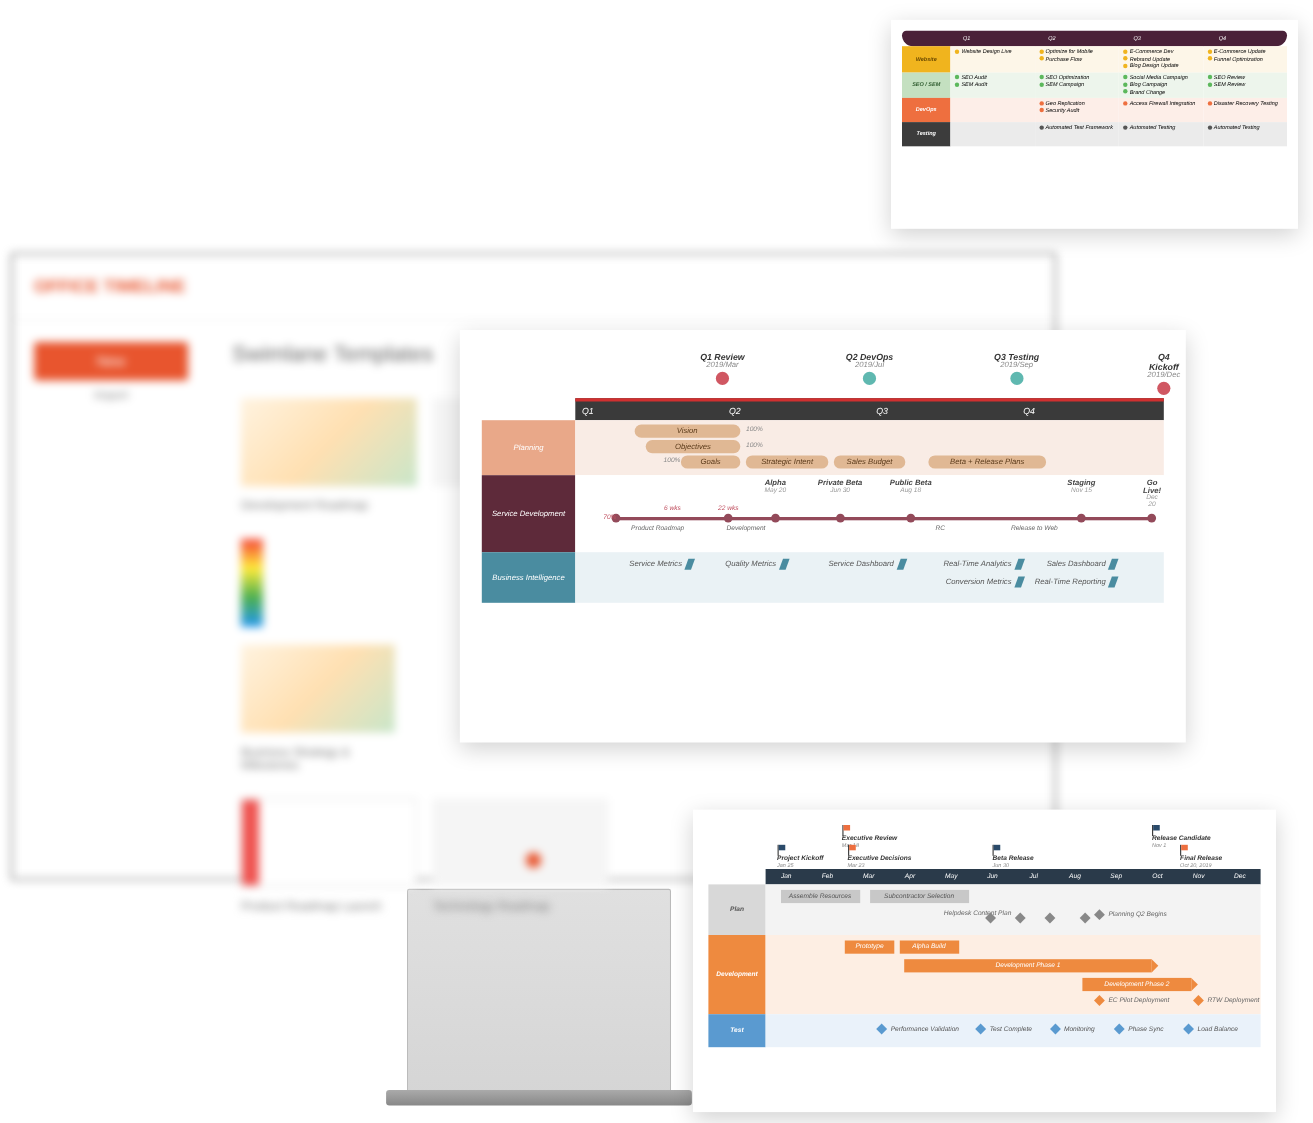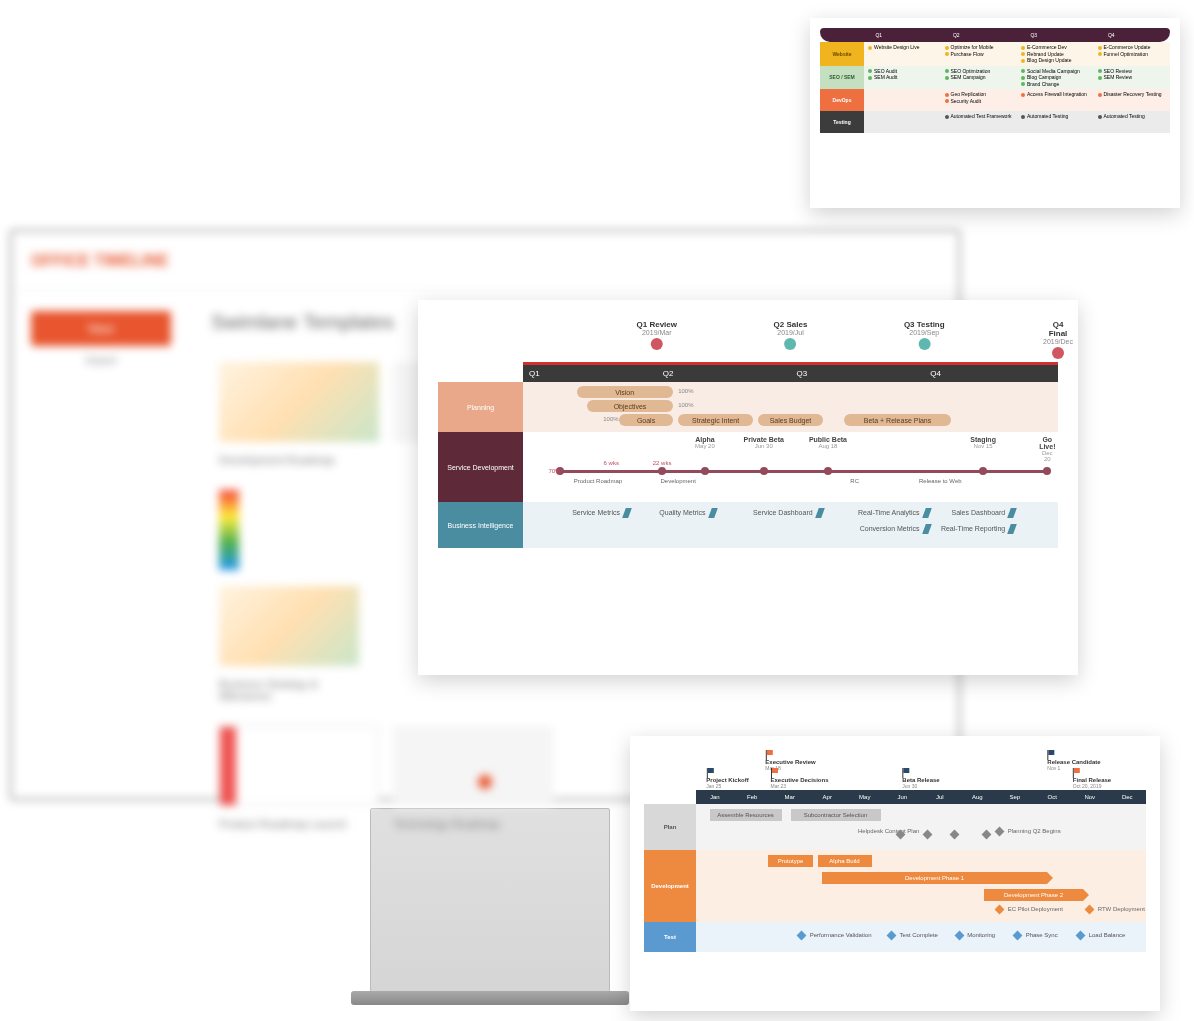--- a/index.html
+++ b/index.html
@@ -20,21 +20,21 @@
 .bg-card.c2 { background: linear-gradient(180deg,#f44336,#ffeb3b,#4caf50,#2196f3); width:20px; height:80px; display:inline-block;}
 .bg-card.c3 { background: linear-gradient(90deg, #ef5350 0 10%, #fff 10%); border:1px solid #ddd; }
 .bg-card-label { font-size: 11px; color: #777; display: block; margin: 4px 8px 16px; }
 .bg-bottom { position:absolute; bottom:10px; left:50%; transform:translateX(-50%); width:14px; height:14px; background:#e8552e; border-radius:50%; }
 
 
 .stand { position: absolute; left: 370px; top: 808px; width: 240px; height: 190px; background: linear-gradient(180deg, #e0e0e0, #d5d5d5); border: 1px solid #bbb; border-radius: 2px; }
 .stand-base { position:absolute; bottom:-8px; left:-20px; right:-20px; height:14px; background: linear-gradient(180deg,#aaa,#888); border-radius:3px; }
 
 
-.card { position: absolute; background: #fff; box-shadow: 0 6px 20px rgba(0,0,0,0.18); }
+.card { position: absolute; background: #fff; box-shadow: 0 6px 20px rgba(0,0,0,0.18); font-style: italic; }
 
 
 .card-top { left: 810px; top: 18px; width: 370px; height: 190px; padding: 10px; font-size: 6px; }
 .tr-header { background: #4a2138; height: 14px; border-radius: 8px 8px 20px 20px; display: flex; align-items: center; color: #fff; padding: 0 20px; }
 .tr-header span { flex: 1; text-align: center; font-size: 5px; }
 .tr-row { display: flex; min-height: 22px; }
 .tr-label { width: 44px; display:flex; align-items:center; justify-content:center; font-size:5px; font-weight:bold; text-align:center; }
 .tr-label.l1 { background: #f0b41e; color:#6b4a00; }
 .tr-label.l2 { background: #c4e0c0; color:#2d5a2d; }
 .tr-label.l3 { background: #ee6f3f; color:#fff; }
@@ -240,31 +240,31 @@
 </div>
 
 <div class="card card-mid">
   <div class="rm-reviews" id="rm-reviews">
       <div class="rm-review" style="left: 25%;">
         <div class="rm-review-title">Q1 Review</div>
         <div class="rm-review-date">2019/Mar</div>
         <div class="rm-dot red"></div>
       </div>
       <div class="rm-review" style="left: 50%;">
-        <div class="rm-review-title">Q2 Sales</div>
+        <div class="rm-review-title">Q2 DevOps</div>
         <div class="rm-review-date">2019/Jul</div>
         <div class="rm-dot teal"></div>
       </div>
       <div class="rm-review" style="left: 75%;">
         <div class="rm-review-title">Q3 Testing</div>
         <div class="rm-review-date">2019/Sep</div>
         <div class="rm-dot teal"></div>
       </div>
       <div class="rm-review" style="left: 100%;">
-        <div class="rm-review-title">Q4 Final</div>
+        <div class="rm-review-title">Q4 Kickoff</div>
         <div class="rm-review-date">2019/Dec</div>
         <div class="rm-dot red"></div>
       </div>
     </div>
   <div class="rm-header">
     <span>Q1</span>
       <span>Q2</span>
       <span>Q3</span>
       <span>Q4</span>
   </div>

